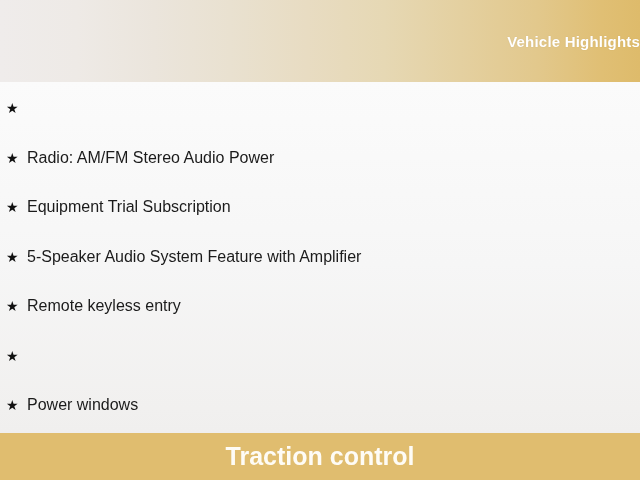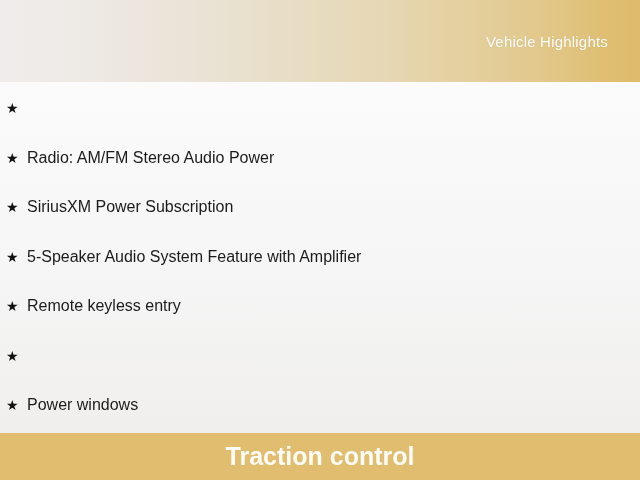--- a/index.html
+++ b/index.html
@@ -40,23 +40,22 @@
         #e2c88c 84%,
         #e0bf74 94%,
         #debb6b 100%);
     display: flex;
     align-items: center;
     justify-content: flex-end;
   }
   #header-title {
     color: #ffffff;
     font-size: 15px;
-    font-weight: normal;
+    font-weight: bold;
     letter-spacing: 0.2px;
-    padding-right: 32px;
     white-space: nowrap;
     text-shadow: 0 0 1px rgba(160,130,70,0.35);
   }
 
   
   #highlights {
     position: absolute;
     left: 0;
     top: 82px;
     width: 640px;
@@ -119,21 +118,21 @@
   <ul id="highlights">
       <li class="hl-item" style="top: 14px;">
         <span class="hl-star">★</span>
       </li>
       <li class="hl-item" style="top: 63.5px;">
         <span class="hl-star">★</span>
         <span class="hl-text">Radio: AM/FM Stereo Audio Power</span>
       </li>
       <li class="hl-item" style="top: 113px;">
         <span class="hl-star">★</span>
-        <span class="hl-text">SiriusXM Power Subscription</span>
+        <span class="hl-text">Equipment Trial Subscription</span>
       </li>
       <li class="hl-item" style="top: 162.5px;">
         <span class="hl-star">★</span>
         <span class="hl-text">5-Speaker Audio System Feature with Amplifier</span>
       </li>
       <li class="hl-item" style="top: 212px;">
         <span class="hl-star">★</span>
         <span class="hl-text">Remote keyless entry</span>
       </li>
       <li class="hl-item" style="top: 261.5px;">

